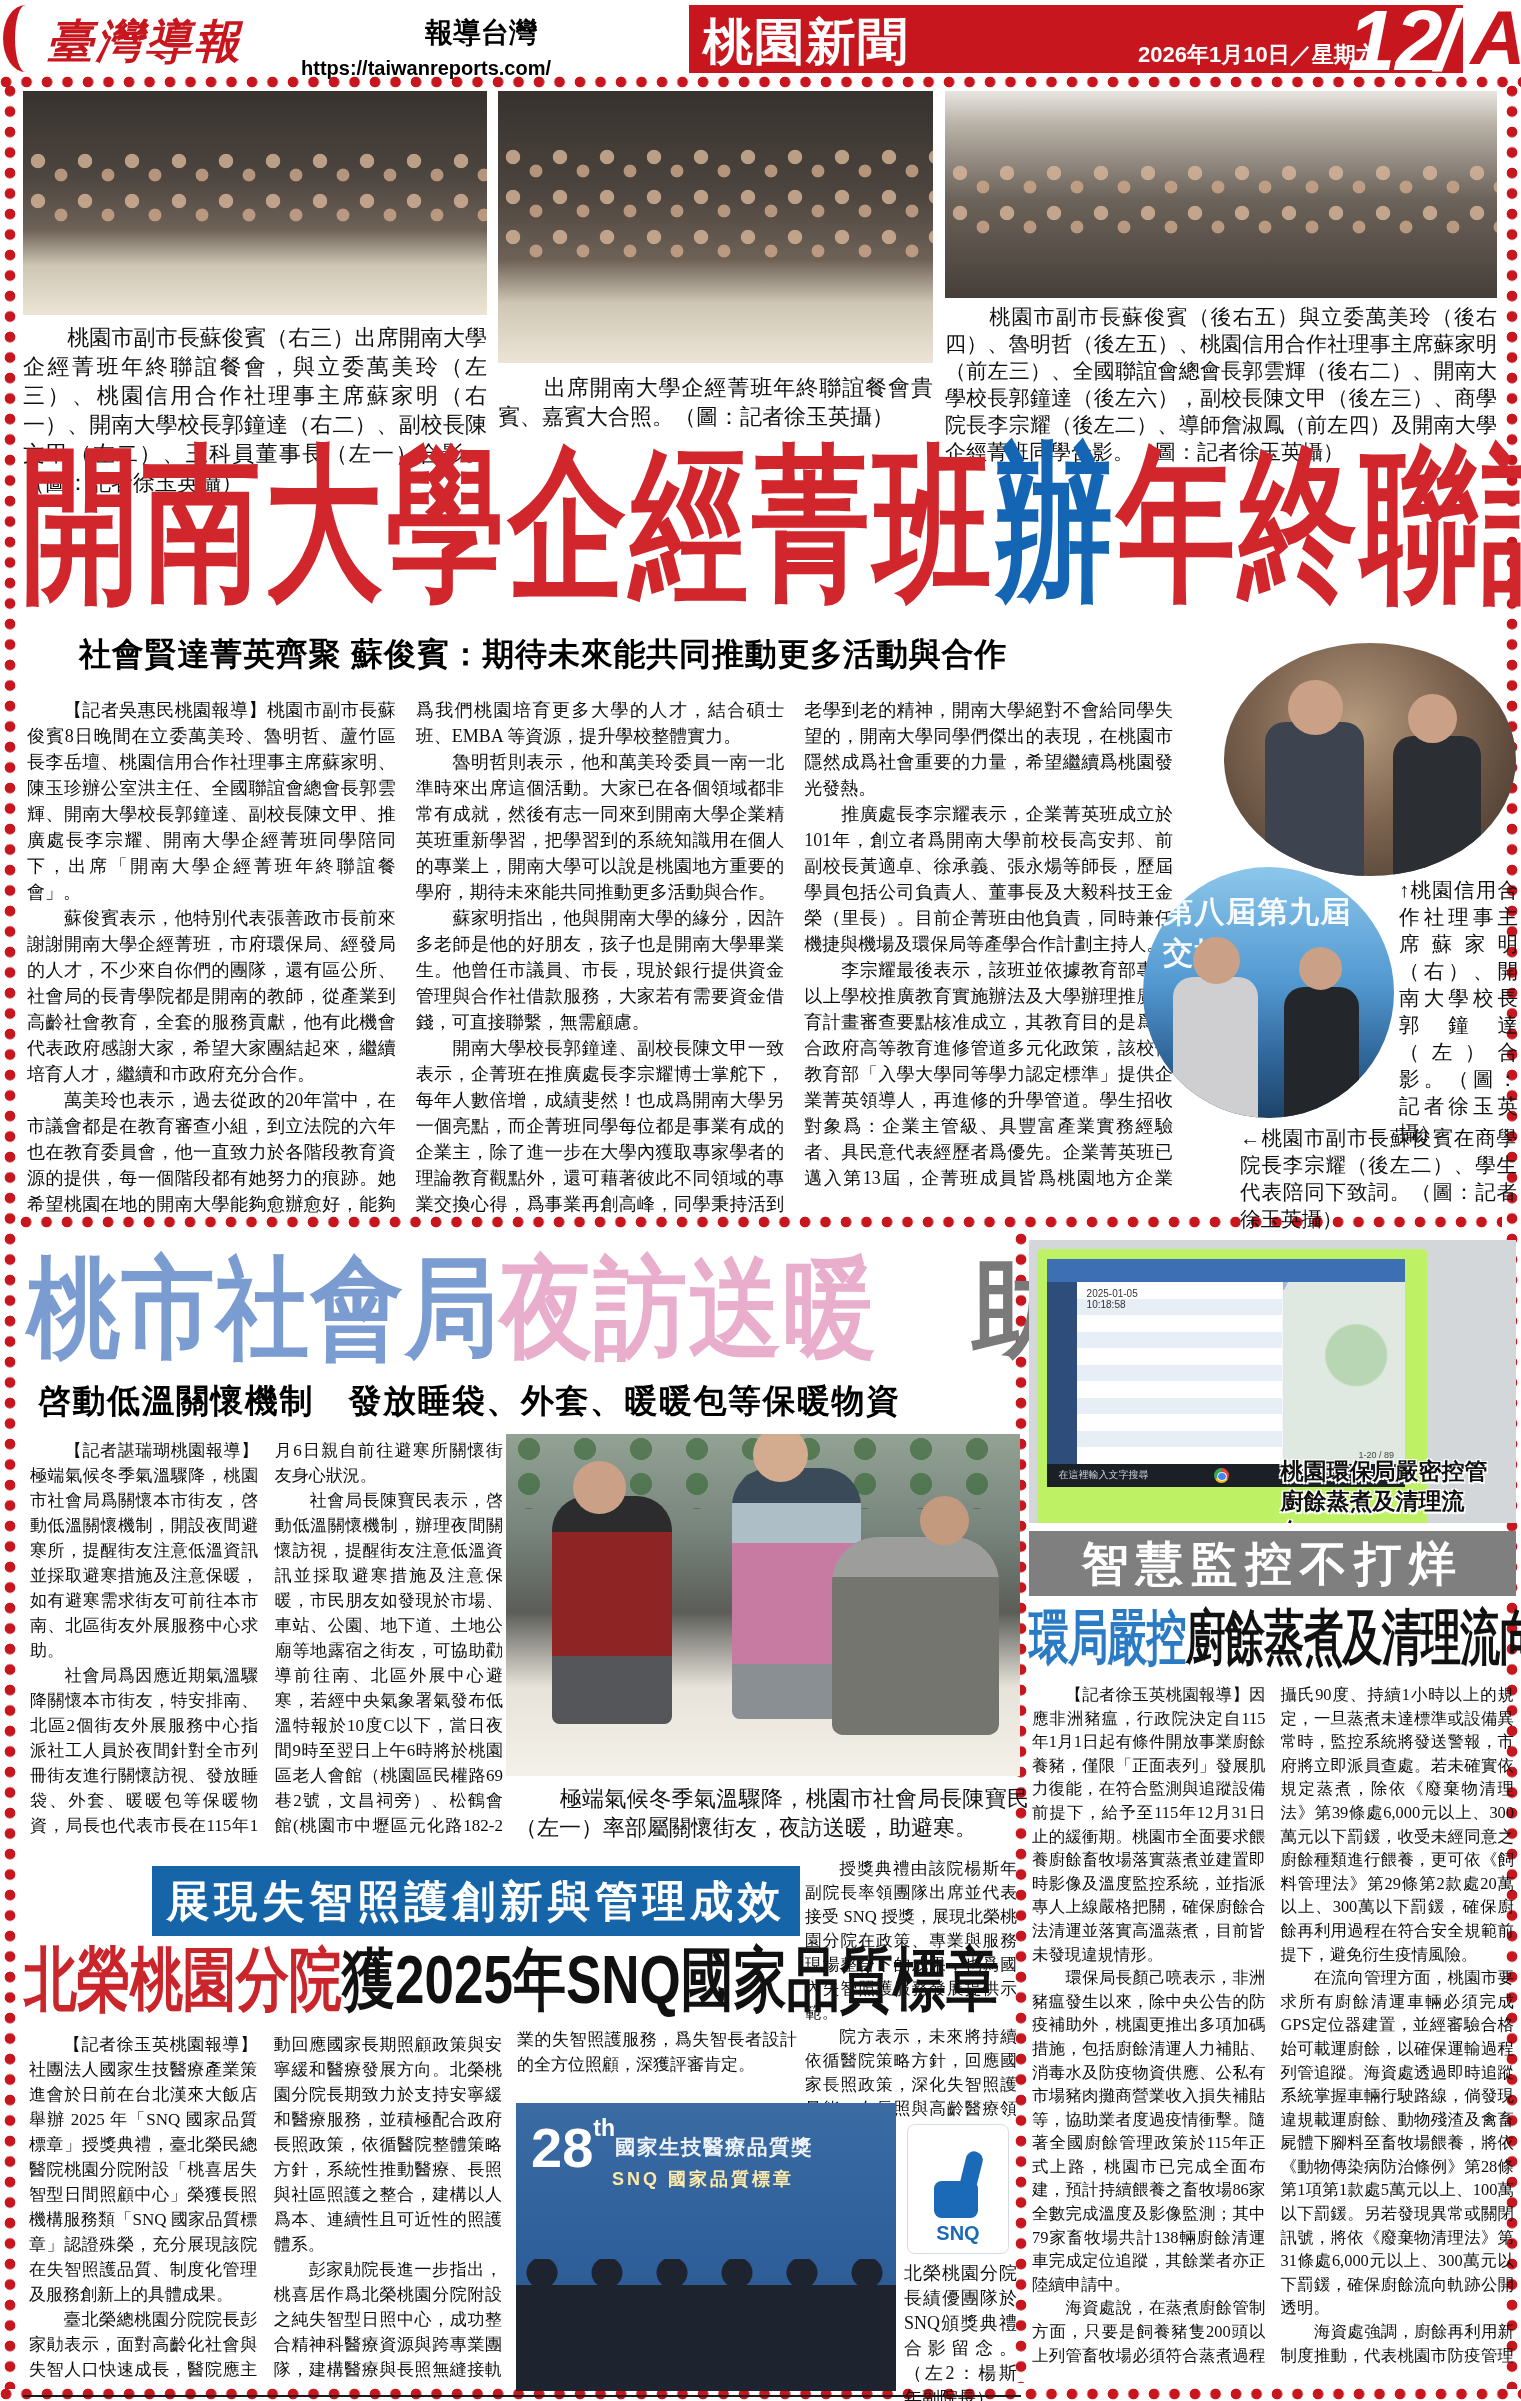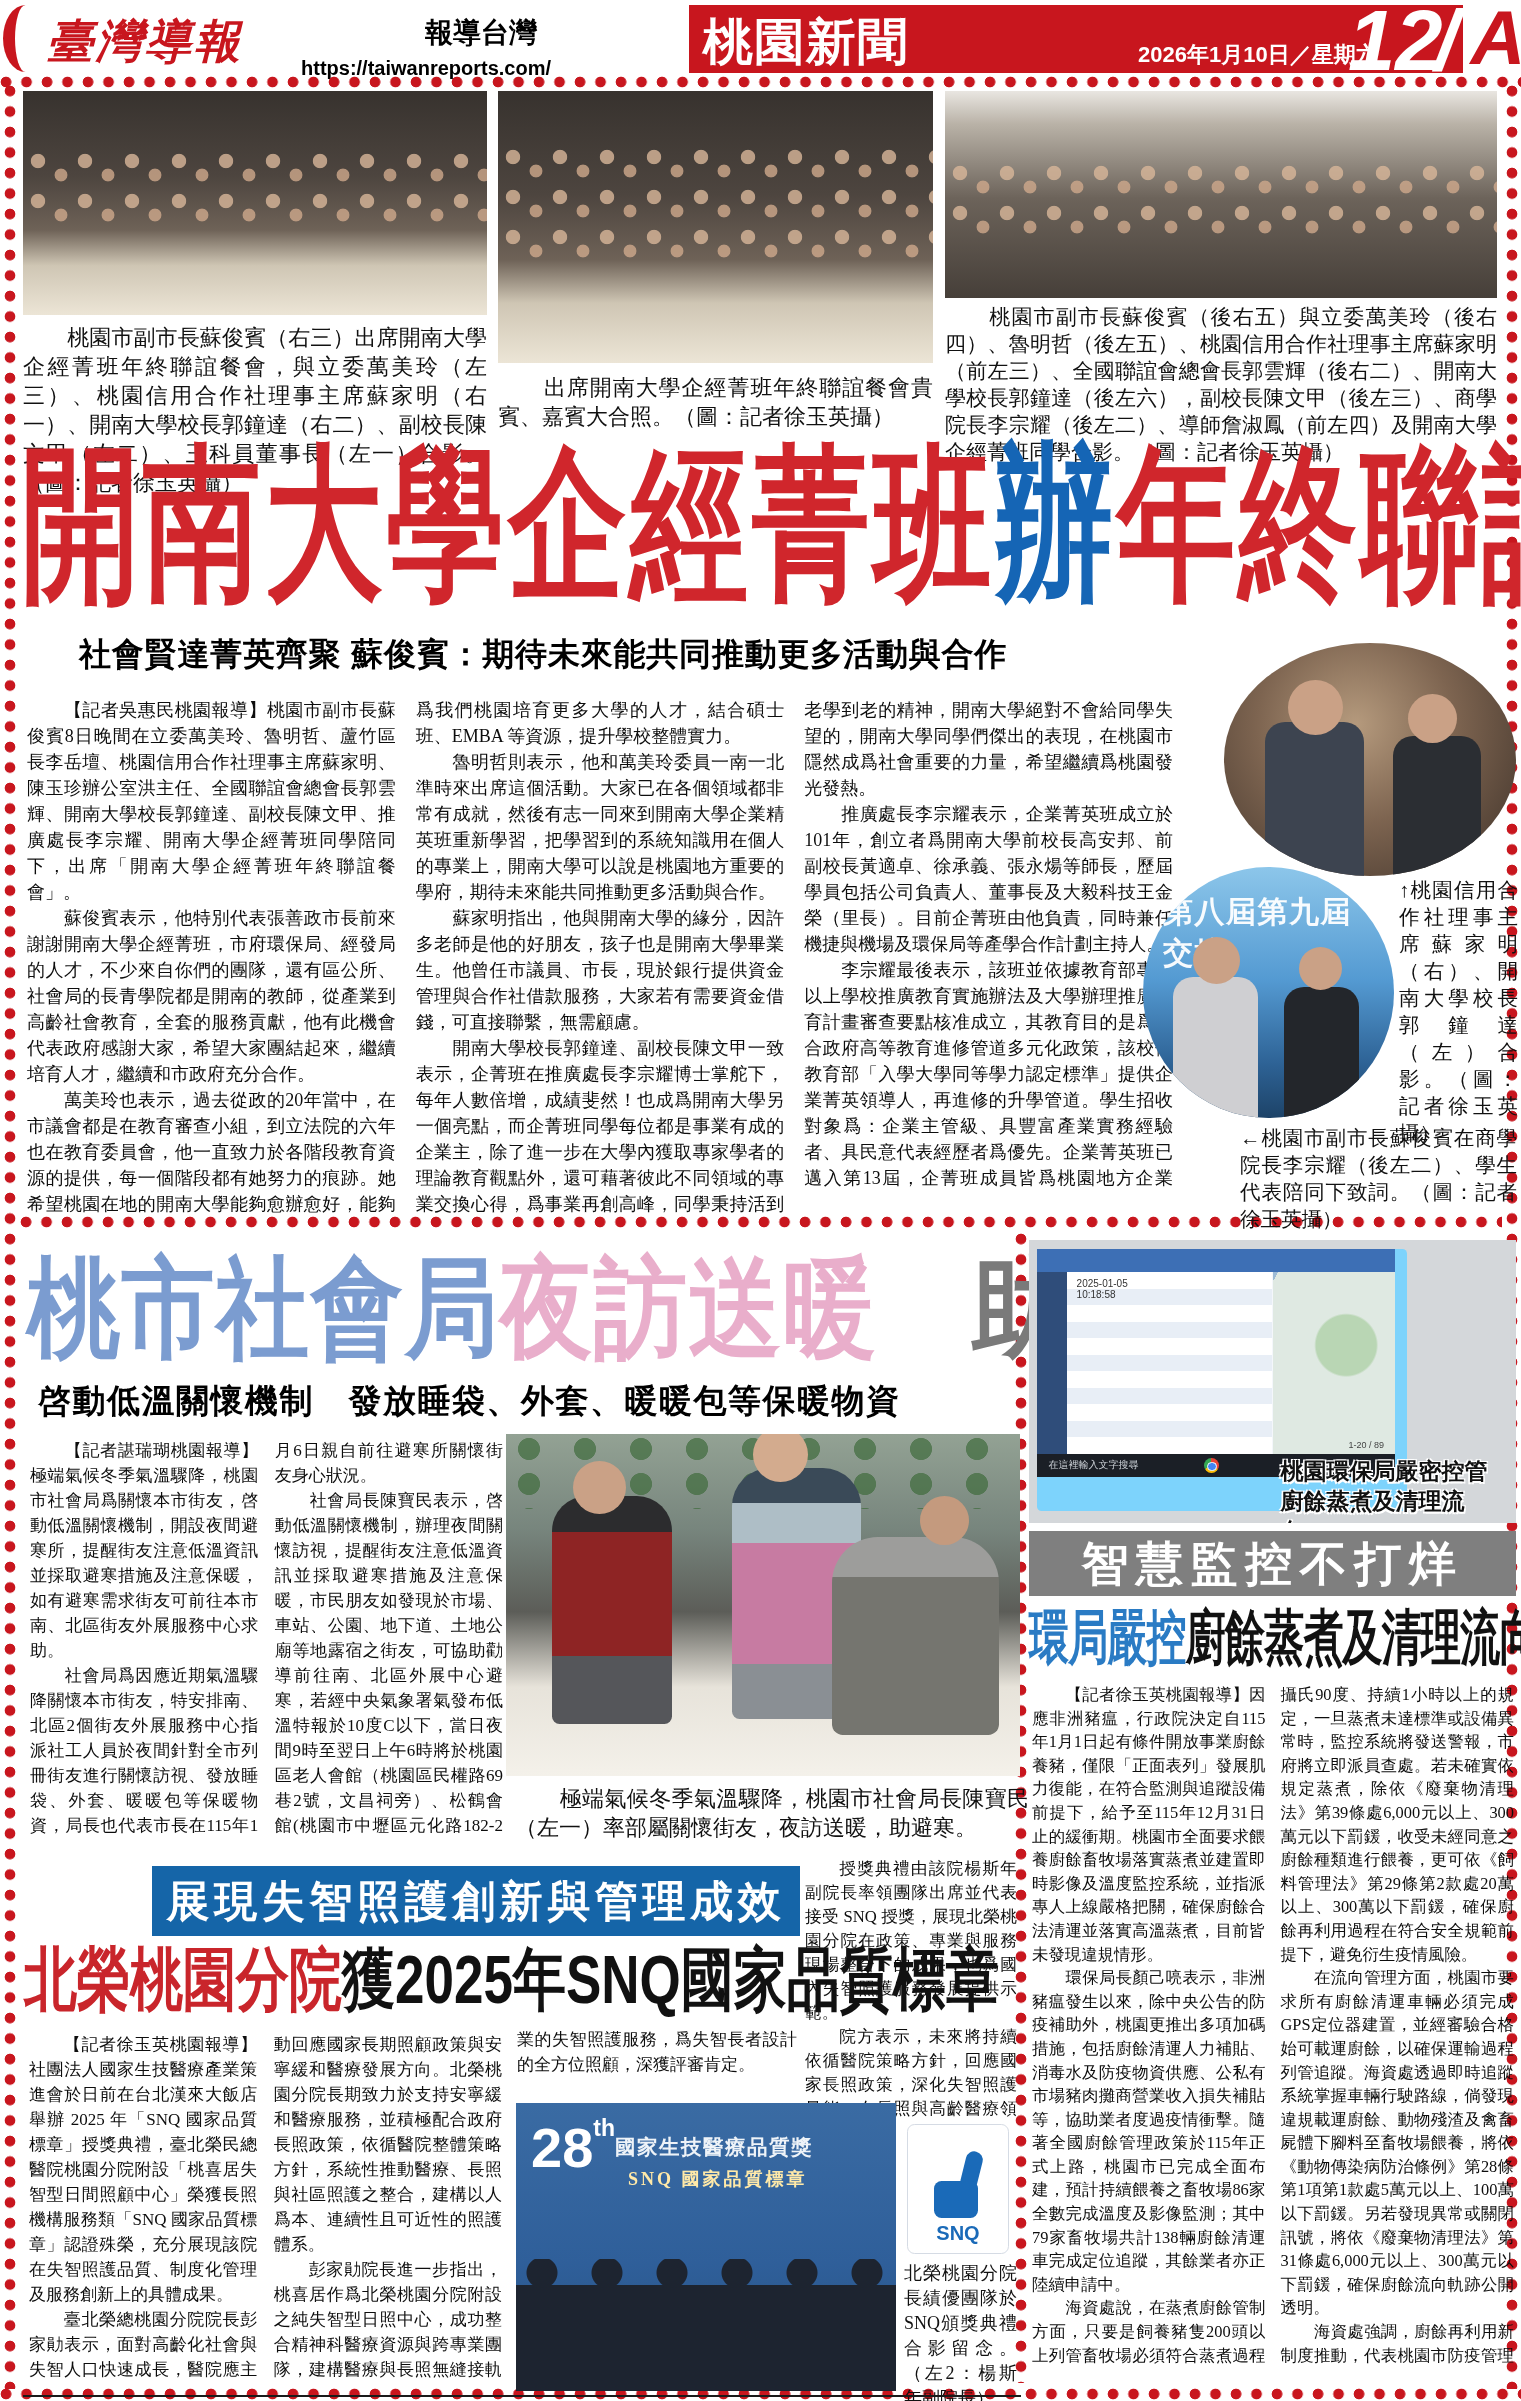--- a/index.html
+++ b/index.html
@@ -50,21 +50,21 @@
               background:linear-gradient(180deg,#2c2c2e 0 16%,#8e2424 16% 70%,#55565a 70%);}
   .vest-pink{position:absolute;left:44%;top:10%;width:129px;height:251px;border-radius:38px 38px 7.6px 7.6px;
              background:linear-gradient(180deg,#3a4a58 0 14%,#aebec6 14% 30%,#c77ba2 30% 78%,#8a8f94 78%);}
   .sit-gray{position:absolute;right:4%;top:30%;width:167px;height:198px;border-radius:46px 46px 10.7px 10.7px;
             background:linear-gradient(180deg,#9d9d9b 0 20%,#75756f 20%);}
   .plants{position:absolute;left:0;top:0;width:100%;height:22%;
           background-image:radial-gradient(circle at 23px 15px,#3f6b3c 10.7px,rgba(0,0,0,0) 11.4px);
           background-size:56px 35px;opacity:.7;}
   
   .wallphoto{background:#d4d7da;}
-  .monitor{position:absolute;left:7.6px;top:9px;width:370px;height:262px;background:#7dd3fc;border-radius:4.6px;padding:0;}
+  .monitor{position:absolute;left:7.6px;top:9px;width:370px;height:262px;background:#bef264;border-radius:4.6px;padding:10px;}
   .mscreen{position:relative;width:358px;height:228px;background:#f4f7fb;overflow:hidden;}
   .mtop{position:absolute;left:0;top:0;width:100%;height:23px;background:#3d6fb5;}
   .mnav{position:absolute;left:0;top:23px;width:30px;height:183px;background:#2f4d7a;}
   .mlist{position:absolute;left:30px;top:23px;width:205px;height:183px;background:#fff;
          background-image:repeating-linear-gradient(180deg,#fff 0 16.7px,#e8eef6 16.7px 33px);}
   .mmap{position:absolute;right:0;top:23px;width:122px;height:183px;background:#dfe9e2;
         background-image:radial-gradient(circle at 60% 40%,#b9d6b4 30px,rgba(0,0,0,0) 32px),
                          linear-gradient(120deg,rgba(90,140,200,.5) 0 4.6px,rgba(0,0,0,0) 4.6px);}
   .mbar{position:absolute;left:0;bottom:0;width:100%;height:23px;background:#1b1f26;}
   .mchrome{position:absolute;left:167px;top:3.8px;width:15px;height:15px;border-radius:50%;
@@ -76,22 +76,22 @@
   .mpag{position:absolute;right:10.7px;top:210px;font-size:9px;color:#e8eaee;font-family:"Liberation Sans",sans-serif;}
   .photo-cap-overlay{position:absolute;right:7.6px;top:216px;width:228px;color:#111;font-size:23px;font-weight:bold;
         line-height:30px;font-family:"Liberation Sans",sans-serif;
         text-shadow:-1.5px -1.5px 0 #fff,1.5px -1.5px 0 #fff,-1.5px 1.5px 0 #fff,1.5px 1.5px 0 #fff;}
   
   .snqphoto{background:linear-gradient(180deg,#3a6ba3 0%,#2f5f9a 55%,#27517f 100%);}
   .snq28{position:absolute;left:15px;top:12px;color:#fff;font-family:"Liberation Sans",sans-serif;font-weight:900;}
   .snq28 .n{font-size:56px;} .snq28 .th{font-size:23px;vertical-align:top;}
   .snqline1{position:absolute;left:99px;top:30px;color:#eef3f8;font-size:20.5px;font-weight:bold;
             font-family:"Liberation Sans",sans-serif;letter-spacing:1.5px;}
-  .snqline2{position:absolute;left:112px;top:64px;color:#ffe9a8;font-size:18px;font-weight:bold;
-            font-family:Liberation Serif, serif;letter-spacing:3px;}
+  .snqline2{position:absolute;left:96px;top:64px;color:#ffe9a8;font-size:18px;font-weight:bold;
+            font-family:Liberation Sans, sans-serif;letter-spacing:3px;}
   .snqsil{position:absolute;left:0;bottom:0;width:100%;height:46%;
           background-image:radial-gradient(circle at 26px 13.7px,#1d2430 15px,rgba(0,0,0,0) 16px);
           background-size:65px 46px;}
   .snqsil::after{content:"";position:absolute;left:0;top:26px;width:100%;height:100%;background:#1d2430;}
   
   .thumbcard{background:#fff;border:1.5px solid #d5dbe4;border-radius:7.6px;}
   .thumb-fist{position:absolute;left:26px;top:56px;width:44px;height:37px;background:#1a6ab8;border-radius:7.6px;}
   .thumb-up{position:absolute;left:55px;top:26px;width:16.7px;height:40px;background:#1a6ab8;border-radius:9px;transform:rotate(14deg);}
   .thumb-snq{position:absolute;left:0;top:97px;width:100%;text-align:center;color:#1a6ab8;font-weight:900;
              font-size:20px;font-family:"Liberation Sans",sans-serif;}

